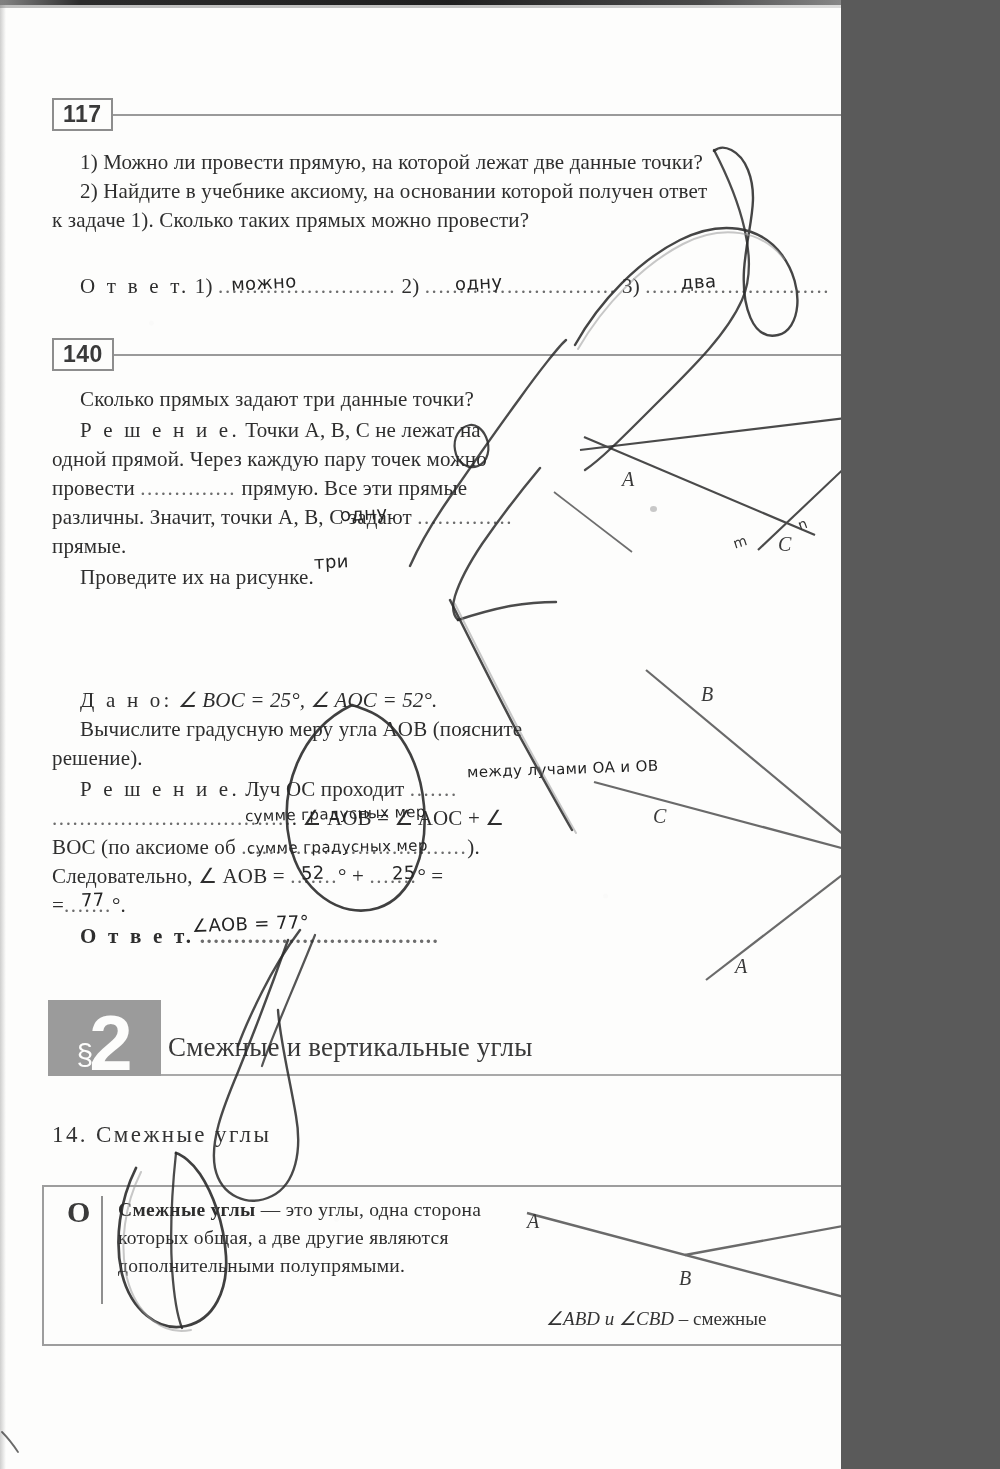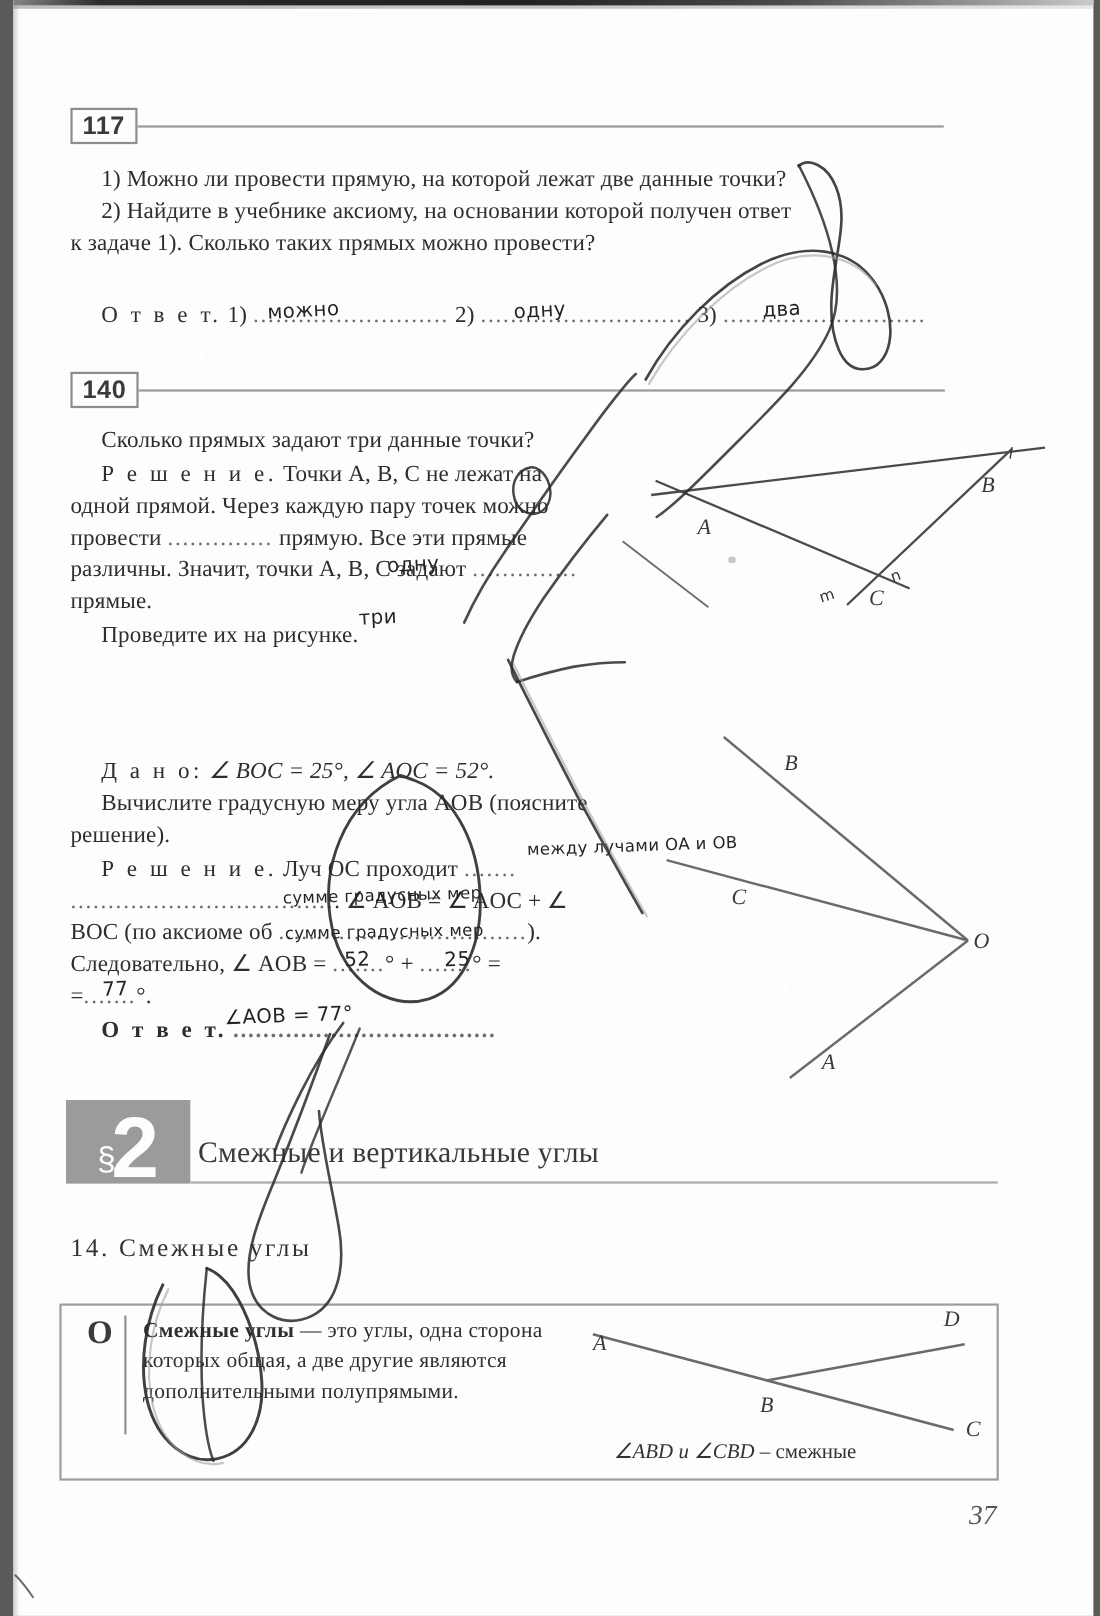--- a/index.html
+++ b/index.html
@@ -1,24 +1,23 @@
 <!DOCTYPE html>
 <html><head>
 <meta charset="utf-8">
 <title>Scanned geometry workbook page 37</title>
 <style>
   html,body{margin:0;padding:0;background:#5a5a5a;}
   .page{
     position:relative;
-    width:982px;height:1469px;
+    width:841px;height:1469px;
     background:#fdfdfc;
     overflow:hidden;
     font-family:"Liberation Serif", serif;
     color:#2b2b2b;
-    margin-left:12px;
   }
   
   .scan-top{
     position:absolute;left:0;top:0;width:1000px;height:5px;
     background:linear-gradient(90deg,#7a7a7a 0%,#1a1a1a 8%,#0d0d0d 45%,#3a3a3a 70%,#8f8f8f 88%,#cfcfcf 100%);
     opacity:.92;
   }
   .scan-top2{
     position:absolute;left:0;top:5px;width:1000px;height:3px;
     background:linear-gradient(90deg,rgba(140,140,140,.55),rgba(90,90,90,.35),rgba(170,170,170,.25));

